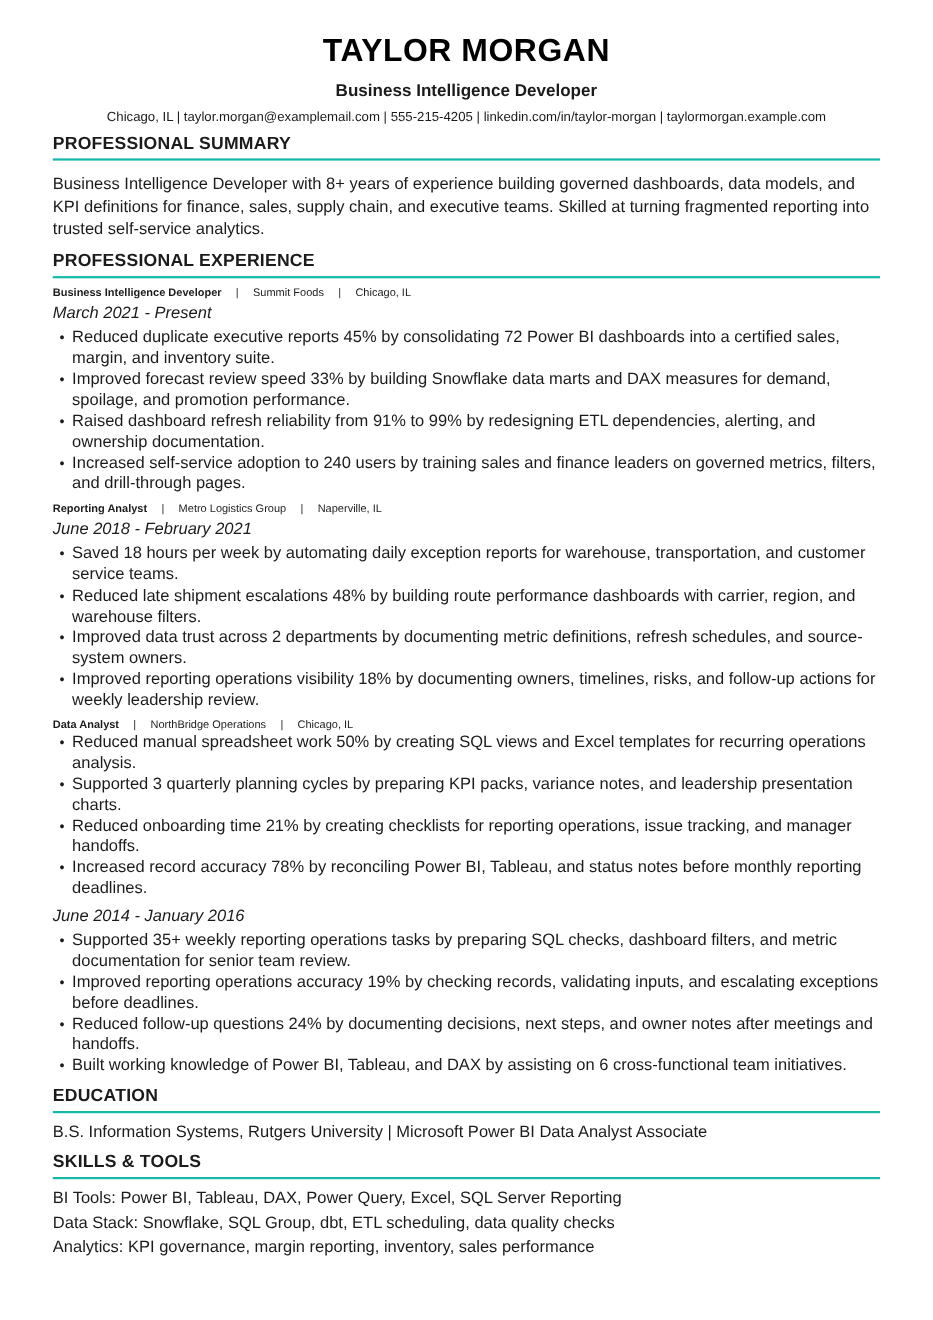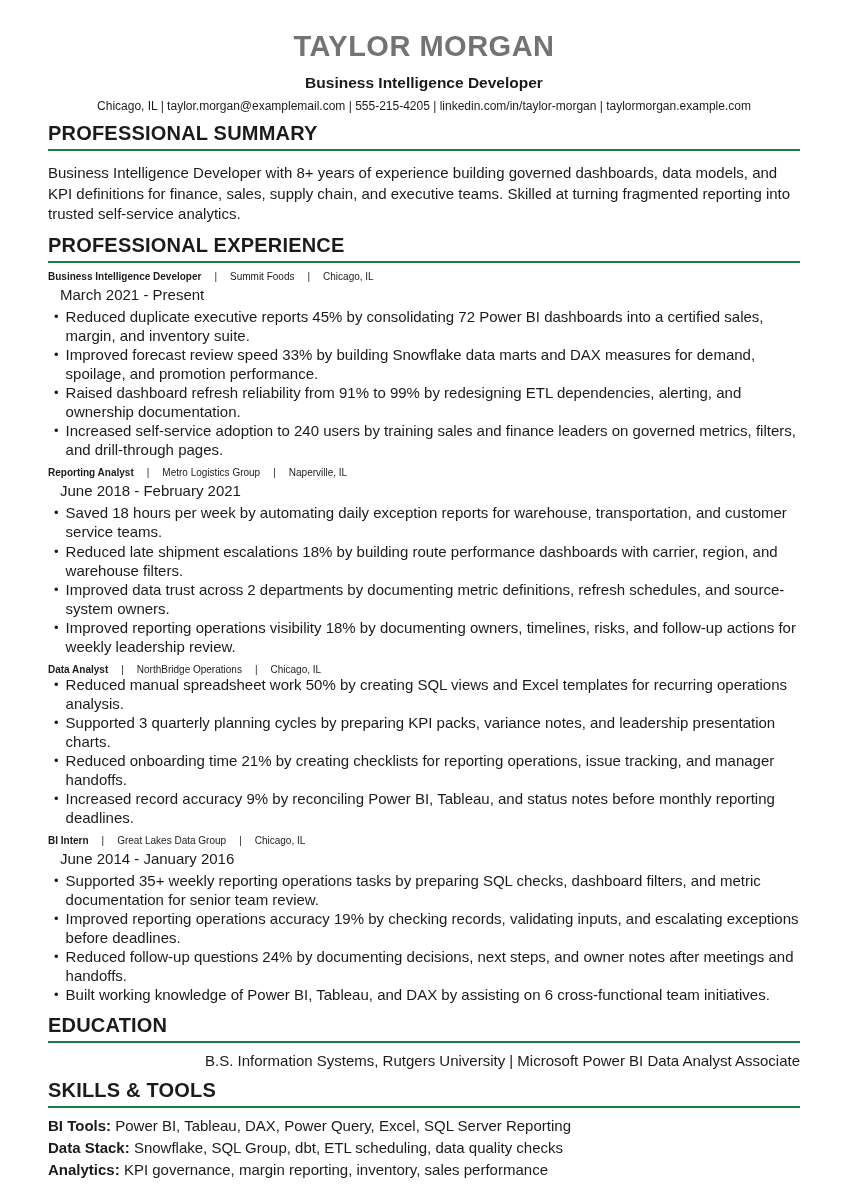--- a/index.html
+++ b/index.html
@@ -21,79 +21,80 @@
     height: 1200px;
     padding: 30px 48px 0 48px;
   }
   
   .name {
     text-align: center;
     font-size: 29px;
     font-weight: 700;
     letter-spacing: 0.5px;
     margin: 0 0 11px 0;
-    color: #737373;
+    color: #000000;
   }
   .role {
     text-align: center;
     font-size: 15.5px;
     font-weight: 700;
     margin: 0 0 7px 0;
   }
   .contact {
     text-align: center;
     font-size: 12px;
     margin: 0 0 6px 0;
     white-space: nowrap;
   }
   
   .sec-head {
-    font-size: 20px;
+    font-size: 16px;
     font-weight: 700;
     margin: 9px 0 0 0;
     padding-bottom: 4px;
-    border-bottom: 2px solid #15803d;
+    border-bottom: 2px solid #14b8a6;
     letter-spacing: 0.2px;
   }
   
   .summary-text {
     margin: 12px 0 0 0;
     line-height: 1.38;
   }
   
   .job { margin-top: 7px; }
   .job-header {
     font-size: 10px;
     margin: 8px 0 0 0;
   }
   .job-title { font-weight: 700; }
   .job-sep { margin: 0 13px; color: #2a2a2a; }
   .job-dates {
-    margin: 4px 0 4px 12px;
+    font-style: italic;
+    margin: 4px 0 4px 0;
   }
   .bullets { margin: 0; }
   .bullet {
     display: flex;
     align-items: flex-start;
     padding-left: 6px;
     line-height: 1.27;
   }
   .bullet .dot {
     flex: 0 0 auto;
     margin-right: 7px;
     font-size: 13px;
     line-height: 1.47;
   }
   .bullet .btxt { flex: 1 1 auto; }
   
-  .edu-text { margin: 8px 0 0 0; line-height: 1.3; text-align: right; }
+  .edu-text { margin: 8px 0 0 0; line-height: 1.3; }
   
   .skills-block { margin-top: 7px; }
   .skill-line { line-height: 1.45; }
-  .skill-label { font-weight: 700; }
+  .skill-label { font-weight: 400; }
 </style>
 </head>
 <body>
 
 <div class="page">
 
   <header>
     <h1 class="name">TAYLOR MORGAN</h1>
     <div class="role">Business Intelligence Developer</div>
     <div class="contact">Chicago, IL | taylor.morgan@examplemail.com | 555-215-4205 | linkedin.com/in/taylor-morgan | taylormorgan.example.com</div>
@@ -132,21 +133,21 @@
         <div class="job">
           <div class="job-header"><span class="job-title">Reporting Analyst</span><span class="job-sep">|</span><span class="job-company">Metro Logistics Group</span><span class="job-sep">|</span><span class="job-location">Naperville, IL</span></div>
           <div class="job-dates">June 2018 - February 2021</div>
           <div class="bullets">
             <div class="bullet">
               <span class="dot">•</span>
               <span class="btxt">Saved 18 hours per week by automating daily exception reports for warehouse, transportation, and customer service teams.</span>
             </div>
             <div class="bullet">
               <span class="dot">•</span>
-              <span class="btxt">Reduced late shipment escalations 18% by building route performance dashboards with carrier, region, and warehouse filters.</span>
+              <span class="btxt">Reduced late shipment escalations 48% by building route performance dashboards with carrier, region, and warehouse filters.</span>
             </div>
             <div class="bullet">
               <span class="dot">•</span>
               <span class="btxt">Improved data trust across 2 departments by documenting metric definitions, refresh schedules, and source-system owners.</span>
             </div>
             <div class="bullet">
               <span class="dot">•</span>
               <span class="btxt">Improved reporting operations visibility 18% by documenting owners, timelines, risks, and follow-up actions for weekly leadership review.</span>
             </div>
           </div>
@@ -161,26 +162,25 @@
             <div class="bullet">
               <span class="dot">•</span>
               <span class="btxt">Supported 3 quarterly planning cycles by preparing KPI packs, variance notes, and leadership presentation charts.</span>
             </div>
             <div class="bullet">
               <span class="dot">•</span>
               <span class="btxt">Reduced onboarding time 21% by creating checklists for reporting operations, issue tracking, and manager handoffs.</span>
             </div>
             <div class="bullet">
               <span class="dot">•</span>
-              <span class="btxt">Increased record accuracy 9% by reconciling Power BI, Tableau, and status notes before monthly reporting deadlines.</span>
-            </div>
-          </div>
-        </div>
-        <div class="job">
-          <div class="job-header"><span class="job-title">BI Intern</span><span class="job-sep">|</span><span class="job-company">Great Lakes Data Group</span><span class="job-sep">|</span><span class="job-location">Chicago, IL</span></div>
+              <span class="btxt">Increased record accuracy 78% by reconciling Power BI, Tableau, and status notes before monthly reporting deadlines.</span>
+            </div>
+          </div>
+        </div>
+        <div class="job">
           <div class="job-dates">June 2014 - January 2016</div>
           <div class="bullets">
             <div class="bullet">
               <span class="dot">•</span>
               <span class="btxt">Supported 35+ weekly reporting operations tasks by preparing SQL checks, dashboard filters, and metric documentation for senior team review.</span>
             </div>
             <div class="bullet">
               <span class="dot">•</span>
               <span class="btxt">Improved reporting operations accuracy 19% by checking records, validating inputs, and escalating exceptions before deadlines.</span>
             </div>

